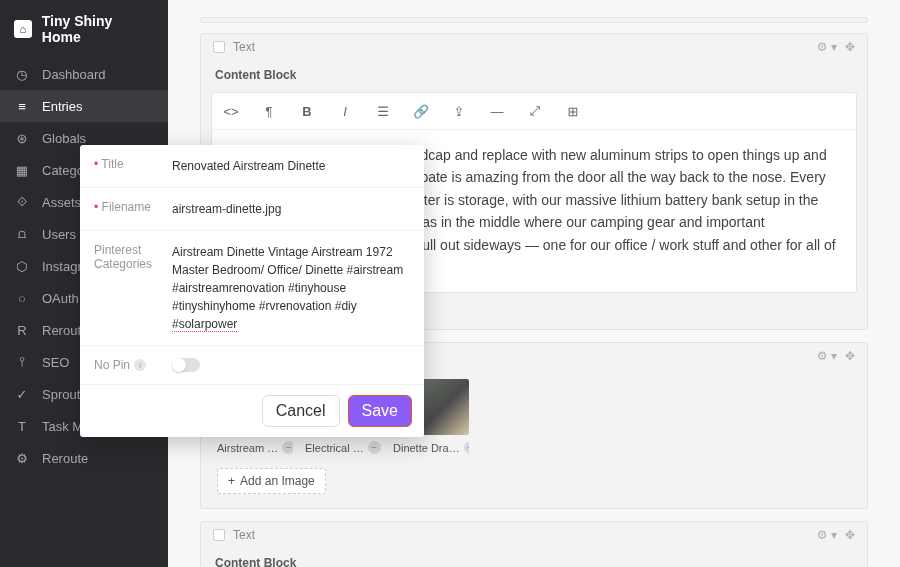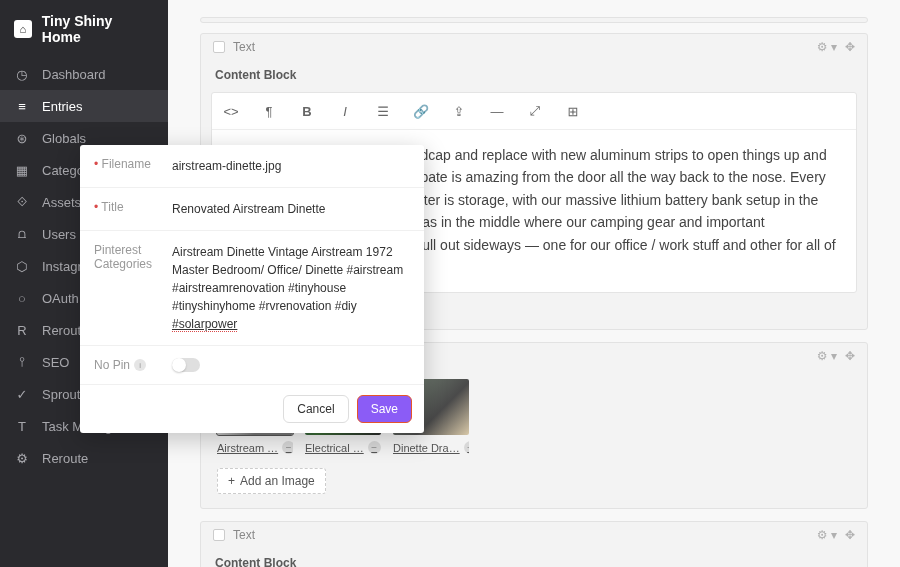--- a/index.html
+++ b/index.html
@@ -148,21 +148,20 @@
 .thumb-caption {
   display: flex;
   align-items: center;
   gap: 4px;
   font-size: 11px;
   color: #555;
   margin-top: 6px;
   white-space: nowrap;
   overflow: hidden;
   text-overflow: ellipsis;
-  text-decoration: underline;
 }
 .remove-dot {
   width: 13px; height: 13px;
   border-radius: 50%;
   background: #d8d8d8;
   color: #888;
   font-size: 10px;
   display: flex;
   align-items: center;
   justify-content: center;
@@ -230,32 +229,32 @@
 }
 .modal-footer {
   display: flex;
   justify-content: flex-end;
   gap: 8px;
   padding: 10px 12px;
 }
 .btn {
   padding: 6px 13px;
   border-radius: 6px;
-  font-size: 12px;
+  font-size: 16px;
   cursor: pointer;
   border: 1px solid #ddd;
   background: #fff;
   color: #333;
 }
 .btn.primary {
   background: #8b5cf6;
   border-color: #e5542b;
   color: #fff;
 }
-.underline-red { border-bottom: 1px dotted #d94a4a; text-decoration: underline; }
+.underline-red { border-bottom: 1px dotted #d94a4a; }
 .info-icon {
   display: inline-flex;
   width: 12px; height: 12px;
   border-radius: 50%;
   background: #e5e5e5;
   color: #999;
   font-size: 8px;
   align-items: center;
   justify-content: center;
   margin-left: 4px;
@@ -411,26 +410,26 @@
         <span>⚙ ▾</span>
         <span>✥</span>
       </div>
     </div>
     <div class="content-block-label">Content Block</div>
   </div>
 </div>
 
 <div class="modal">
   <div class="modal-row">
+    <div class="modal-label req">Title</div>
+    <div class="modal-value">Renovated Airstream Dinette</div>
+  </div>
+  <div class="modal-row">
     <div class="modal-label req">Filename</div>
     <div class="modal-value">airstream-dinette.jpg</div>
-  </div>
-  <div class="modal-row">
-    <div class="modal-label req">Title</div>
-    <div class="modal-value">Renovated Airstream Dinette</div>
   </div>
   <div class="modal-row">
     <div class="modal-label">Pinterest Categories</div>
     <div class="modal-value">
       <span>Airstream Dinette Vintage Airstream 1972 Master Bedroom/ Office/ Dinette #airstream #airstreamrenovation #tinyhouse #tinyshinyhome #rvrenovation #diy </span><span class="underline-red">#solarpower</span>
     </div>
   </div>
   <div class="modal-row" style="align-items:center;">
     <div class="modal-label" style="display:flex;align-items:center;">
       <span>No Pin</span>

